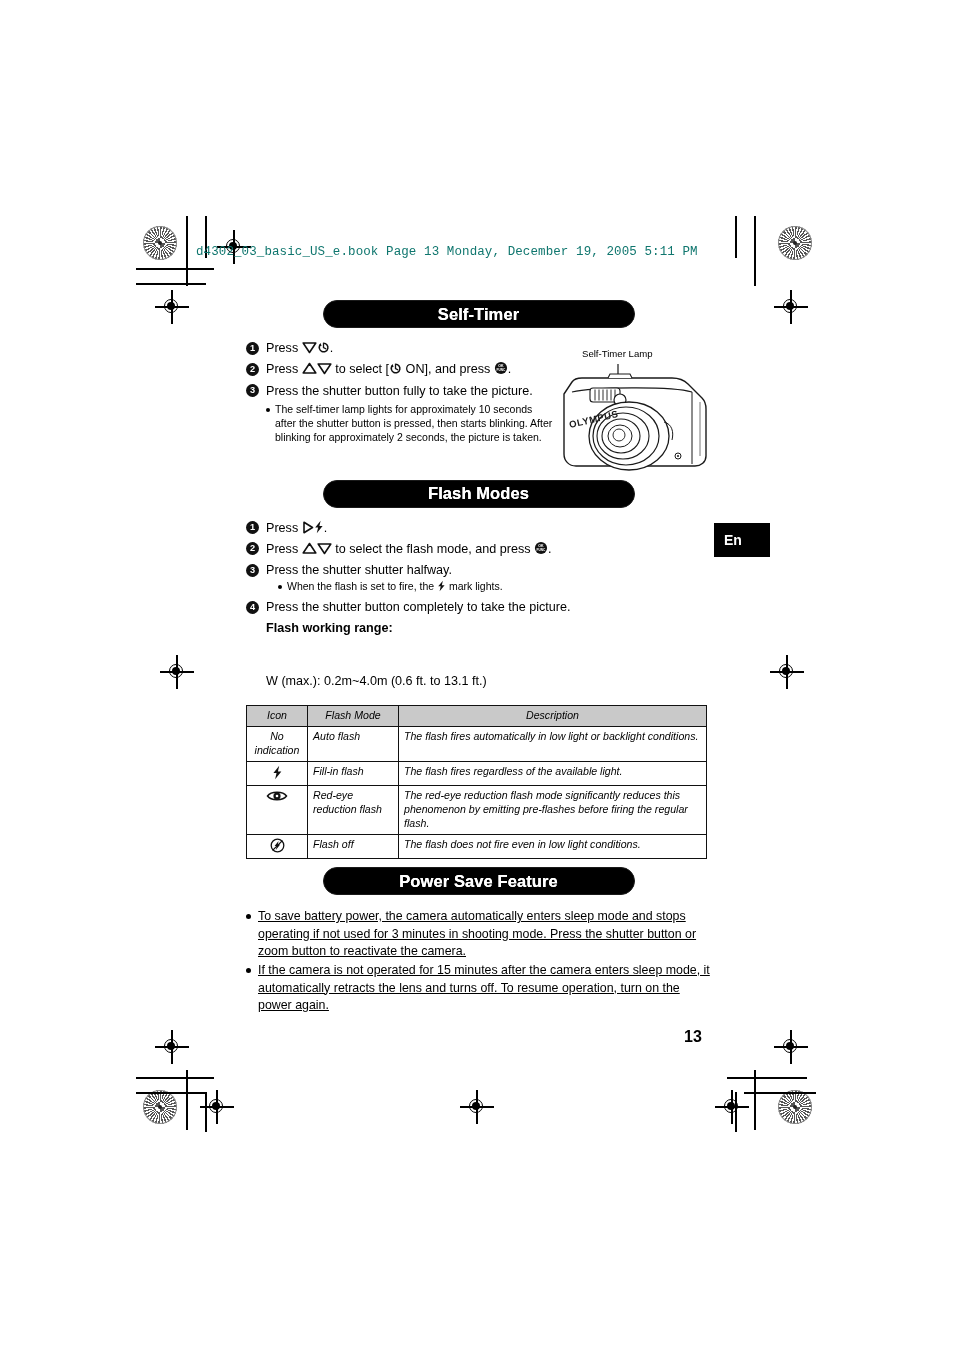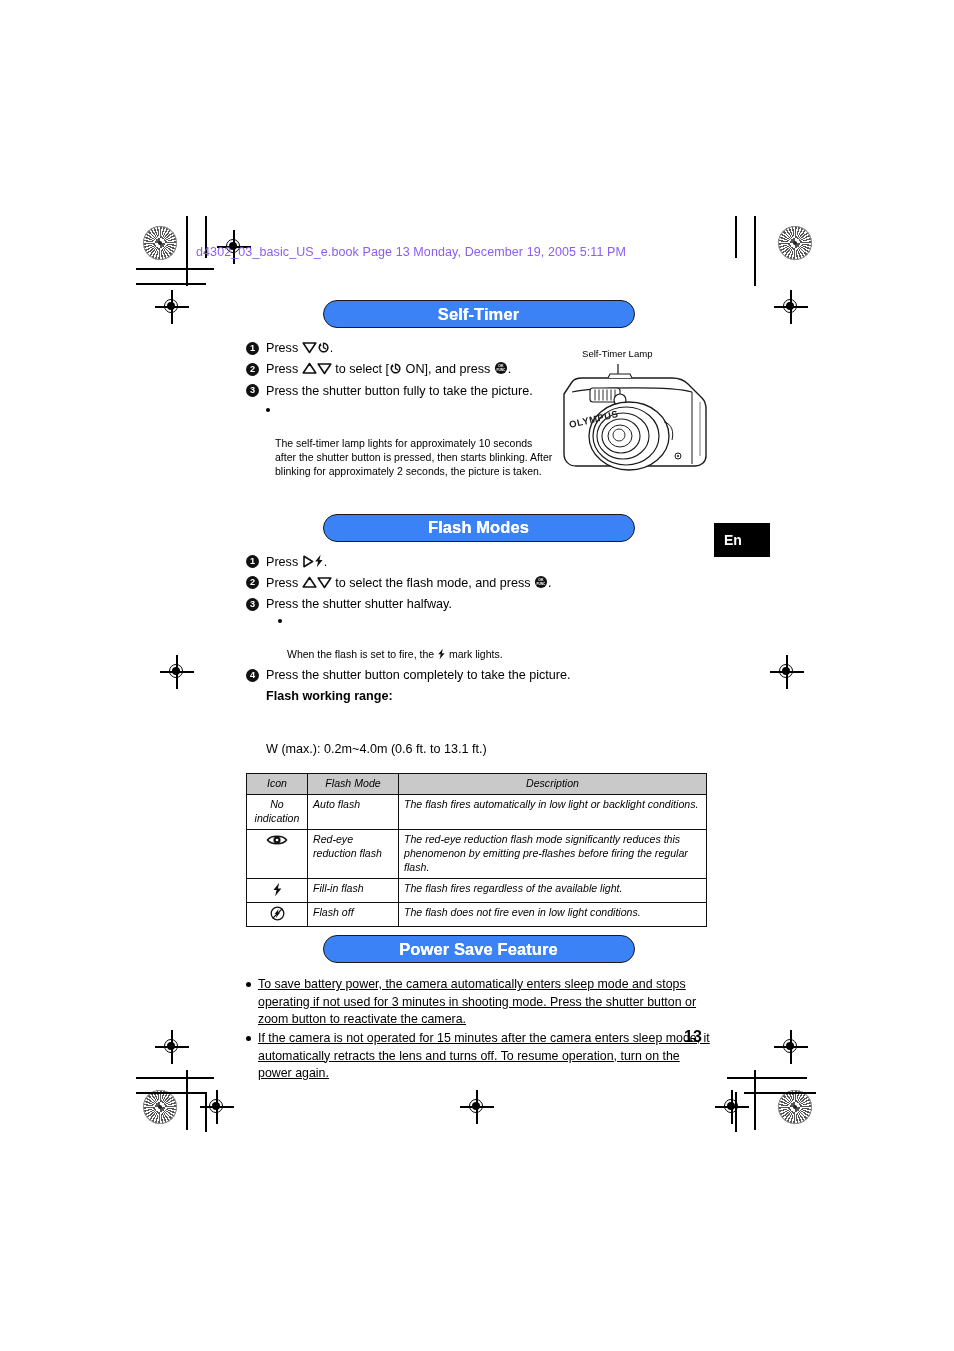--- a/index.html
+++ b/index.html
@@ -71,42 +71,42 @@
   .crop-line {
     position: absolute;
     background: #000;
   }
 
   
   .filebar {
     position: absolute;
     left: 196px;
     top: 245px;
-    font-family: Liberation Sans, sans-serif;
+    font-family: Liberation Mono, monospace;
     font-size: 12.5px;
     letter-spacing: 0.1px;
-    color: #8b5cf6;
+    color: #0f766e;
     white-space: nowrap;
   }
 
   
   .content {
     position: absolute;
     left: 246px;
     top: 300px;
     width: 465px;
   }
 
   
   .banner {
     position: relative;
     width: 312px;
     height: 28px;
     border-radius: 14px;
-    background: #3b82f6;
+    background: #000000;
     border: 1.6px solid #1a1a1a;
     box-sizing: border-box;
     display: flex;
     align-items: center;
     justify-content: center;
     margin: 0 auto;
   }
   .banner-text {
     color: #ffffff;
     font-size: 16.5px;
@@ -160,21 +160,21 @@
     margin-bottom: 1px;
   }
   .subbullet .dot {
     flex: 0 0 auto;
     width: 4px; height: 4px;
     background: #000;
     border-radius: 50%;
     margin-top: 5px;
     margin-right: 5px;
   }
-  .subbullet .txt { flex: 1 1 auto; margin-top: 34px; }
+  .subbullet .txt { flex: 1 1 auto; }
 
   
   .ico {
     display: inline-block;
     vertical-align: -2px;
     position: relative;
   }
   .ico svg { display: block; }
 
   
@@ -552,40 +552,40 @@
       <tr>
         <td class="col-icon">
           <span>No indication</span>
         </td>
         <td>Auto flash</td>
         <td>The flash fires automatically in low light or backlight conditions.</td>
       </tr>
       <tr>
         <td class="col-icon">
           <span class="ico">
+            <svg width="11" height="15" viewBox="0 0 10 14">
+                <path d="M6.6,0.8 L1.2,7.4 L4.1,7.4 L2.8,13.2 L8.6,6.0 L5.4,6.0 Z" fill="#111"></path>
+              </svg>
+          </span>
+        </td>
+        <td>Fill-in flash</td>
+        <td>The flash fires regardless of the available light.</td>
+      </tr>
+      <tr>
+        <td class="col-icon">
+          <span class="ico">
             <svg width="22" height="14" viewBox="0 0 22 14">
               <path d="M1.5,7 C5,2 17,2 20.5,7 C17,12 5,12 1.5,7 Z" fill="none" stroke="#111" stroke-width="1.5"></path>
               <circle cx="11" cy="7" r="3.6" fill="#111"></circle>
               <circle cx="11" cy="7" r="1.3" fill="#fff"></circle>
             </svg>
           </span>
         </td>
         <td>Red-eye reduction flash</td>
         <td>The red-eye reduction flash mode significantly reduces this phenomenon by emitting pre-flashes before firing the regular flash.</td>
-      </tr>
-      <tr>
-        <td class="col-icon">
-          <span class="ico">
-            <svg width="11" height="15" viewBox="0 0 10 14">
-                <path d="M6.6,0.8 L1.2,7.4 L4.1,7.4 L2.8,13.2 L8.6,6.0 L5.4,6.0 Z" fill="#111"></path>
-              </svg>
-          </span>
-        </td>
-        <td>Fill-in flash</td>
-        <td>The flash fires regardless of the available light.</td>
       </tr>
       <tr>
         <td class="col-icon">
           <span class="ico">
             <svg width="15" height="15" viewBox="0 0 15 15">
               <circle cx="7.5" cy="7.5" r="6.3" fill="none" stroke="#111" stroke-width="1.3"></circle>
               <path d="M8.6,3.0 L4.6,8.0 L6.8,8.0 L5.8,12.0 L10.2,6.6 L7.8,6.6 Z" fill="#111"></path>
               <line x1="2.6" y1="12.4" x2="12.4" y2="2.6" stroke="#111" stroke-width="1.3"></line>
             </svg>
           </span>

